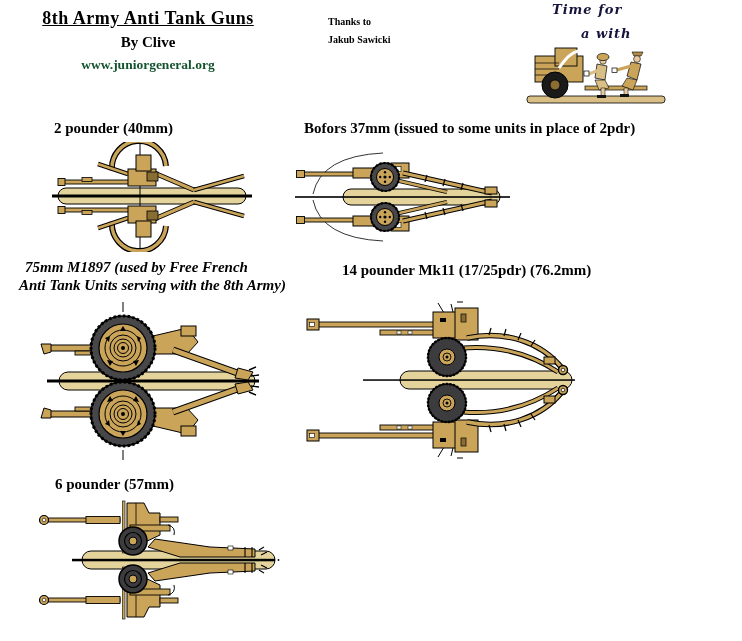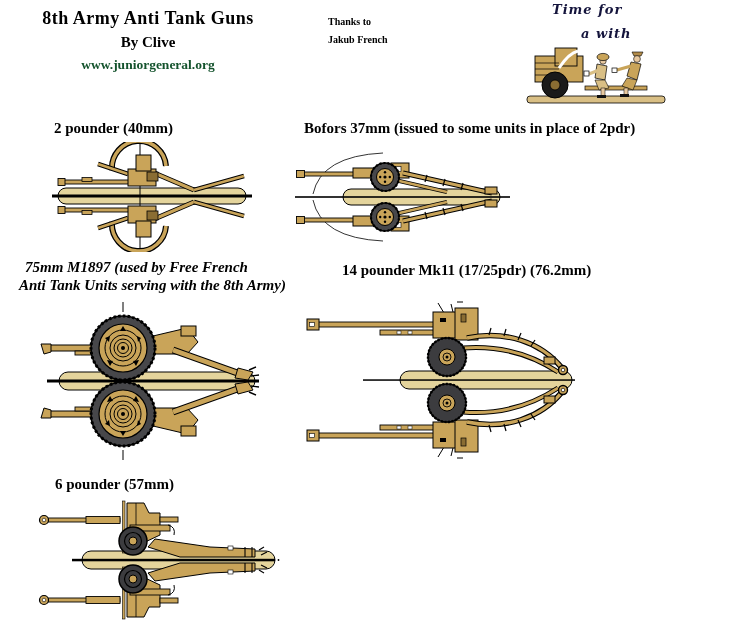--- a/index.html
+++ b/index.html
@@ -1,42 +1,42 @@
 <!DOCTYPE html>
 <html><head>
 <meta charset="utf-8">
 <style>
   html,body{margin:0;padding:0;background:#fff;}
   .sheet{
     position:relative;width:742px;height:641px;background:#ffffff;
     font-family:"Liberation Serif",serif;color:#000;overflow:hidden;
   }
   .abs{position:absolute;}
-  .title{font-size:18px;font-weight:700;letter-spacing:.5px;text-align:center;}
+  .title{font-size:18px;font-weight:700;letter-spacing:.5px;text-align:center;text-decoration:underline;}
   .byline{font-size:15px;font-weight:700;text-align:center;}
   .website{font-size:13.5px;font-weight:700;text-align:center;
     font-family:Liberation Serif, serif;color:#14532d;}
   .thanks{font-size:10px;font-weight:700;line-height:18px;}
   .gunlabel{font-size:15px;font-weight:700;white-space:nowrap;}
   .gunlabel2{font-size:15px;font-weight:700;line-height:18px;white-space:nowrap;font-style:italic;}
   .caption{font-size:13px;font-weight:700;font-style:italic;
     font-family:"DejaVu Serif",serif;color:#14143c;letter-spacing:1px;}
   svg{display:block;}
 </style>
 </head>
 <body>
 
 <div class="sheet">
 
   <div class="abs title" style="left:28px;top:8px;width:240px;">8th Army Anti Tank Guns</div>
   <div class="abs byline" style="left:28px;top:34px;width:240px;">By Clive</div>
   <div class="abs website" style="left:28px;top:57px;width:240px;">www.juniorgeneral.org</div>
   <div class="abs thanks" style="left:328px;top:13px;">
     <div>Thanks to</div>
-    <div>Jakub French</div>
+    <div>Jakub Sawicki</div>
   </div>
 
   <div class="abs caption" style="left:552px;top:2px;">Time for</div>
   <div class="abs caption" style="left:581px;top:26px;">a with</div>
 
   <svg class="abs" style="left:525px;top:42px;" width="145" height="66" viewBox="0 0 145 66">
     <rect x="2" y="54" width="138" height="7" rx="3" fill="#d9bf85" stroke="#000" stroke-width="0.8"></rect>
     <g>
       <rect x="10" y="14" width="48" height="26" fill="#c9a459" stroke="#000" stroke-width="0.9"></rect>
       <rect x="30" y="6" width="22" height="18" fill="#c9a459" stroke="#000" stroke-width="0.9"></rect>

